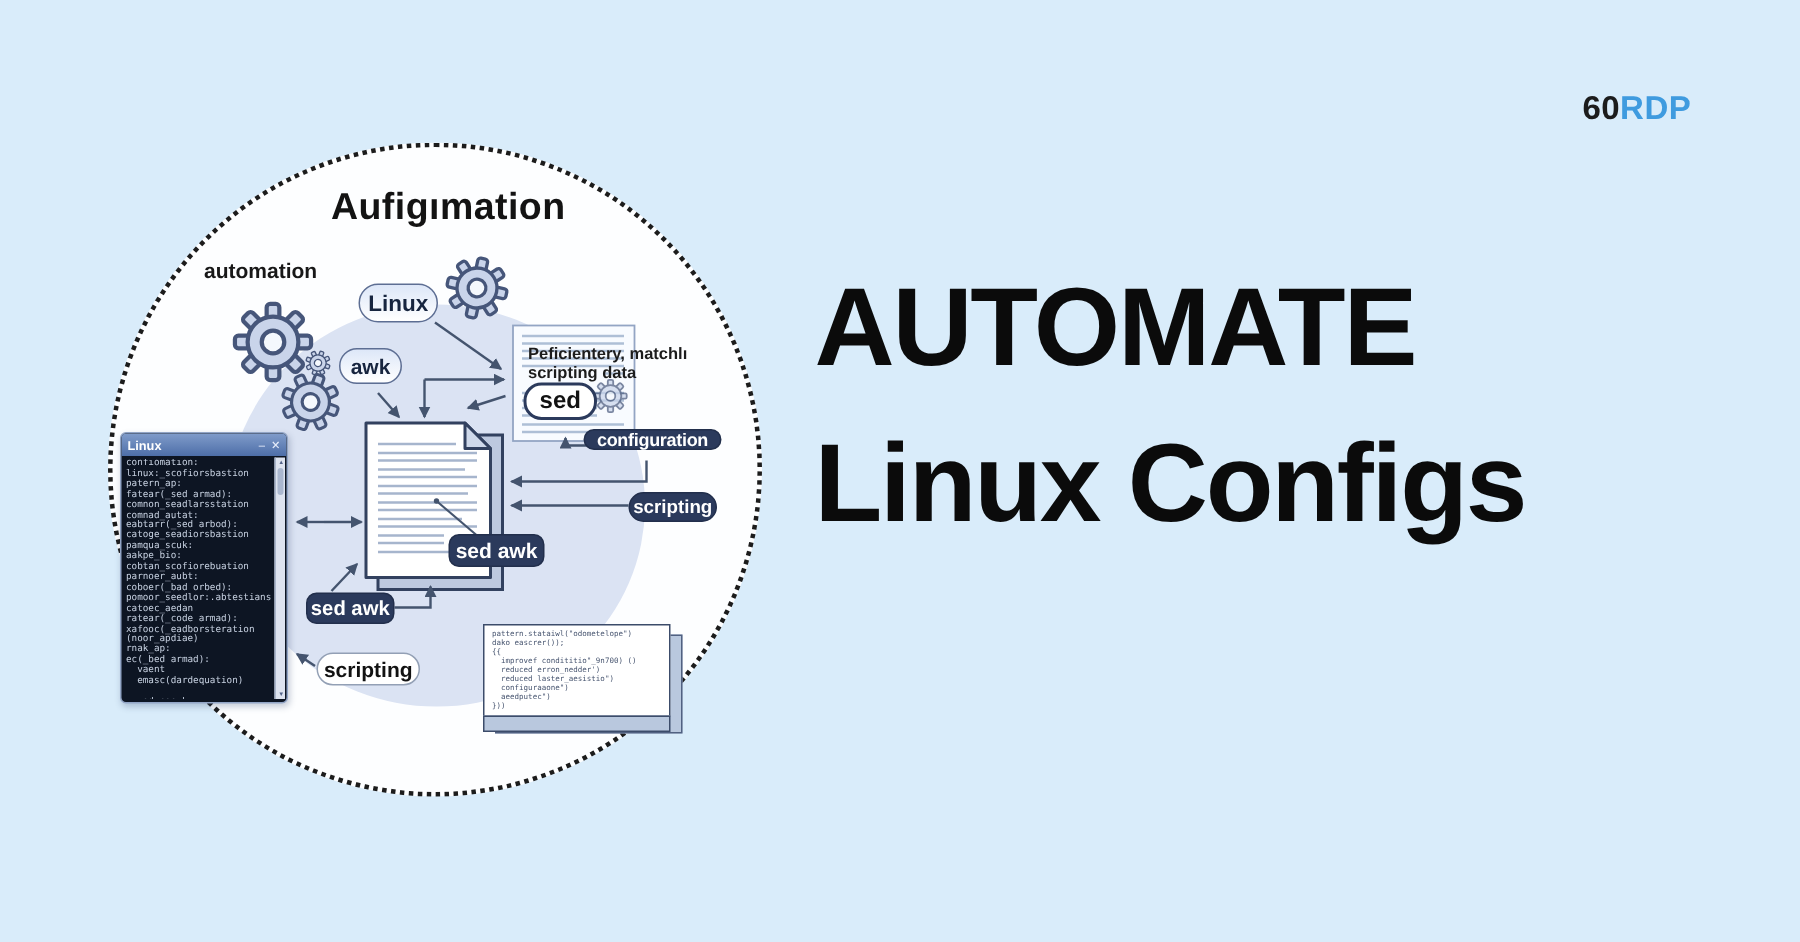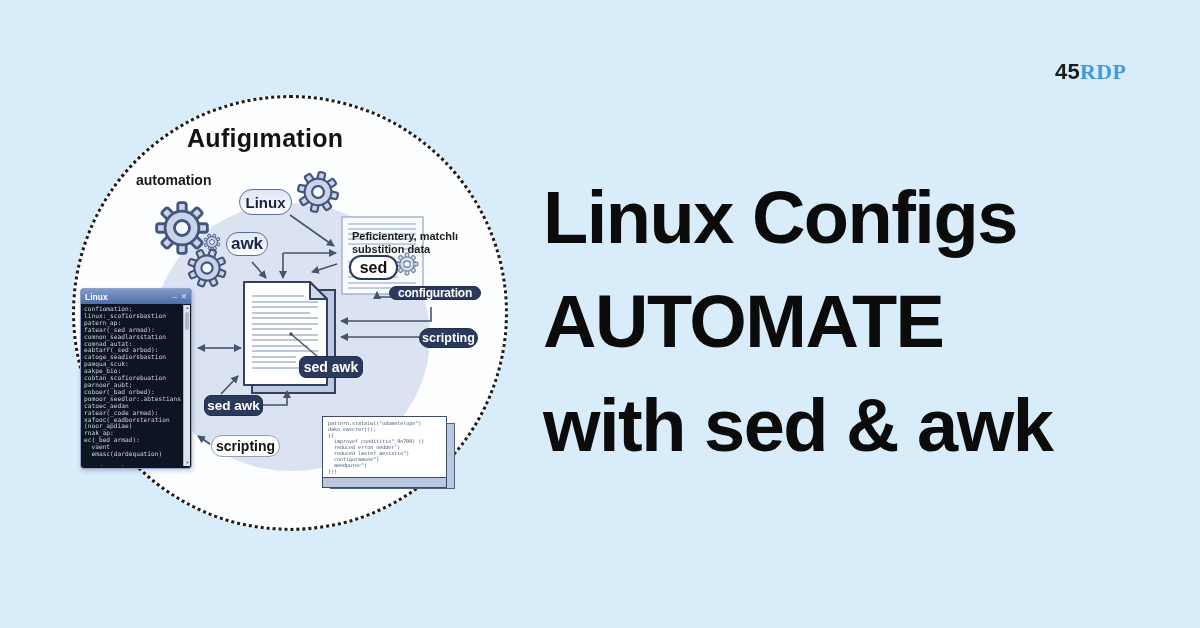--- a/index.html
+++ b/index.html
@@ -4,34 +4,34 @@
 <style>
   html,body{margin:0;padding:0;}
   body{width:1200px;height:628px;overflow:hidden;background:#d9ecfa;font-family:"Liberation Sans",sans-serif;}
   .stage{position:absolute;left:0;top:0;width:1200px;height:628px;}
 
   
   .circle{position:absolute;left:72px;top:95px;width:436px;height:436px;border-radius:50%;
           background:#fdfeff;border:3px dotted #1c1c1c;box-sizing:border-box;}
   .diagram-svg{position:absolute;left:0;top:0;width:1200px;height:628px;pointer-events:none;}
 
-  .illus-title{position:absolute;left:187px;top:124px;width:200px;text-align:left;
+  .illus-title{position:absolute;left:177px;top:124px;width:200px;text-align:right;
                font-size:25px;font-weight:800;color:#131313;letter-spacing:.3px;}
   .automation-label{position:absolute;left:136px;top:172px;font-size:14px;font-weight:700;color:#181818;}
   .note{position:absolute;left:352px;top:186px;width:122px;font-size:11px;font-weight:600;
         color:#1c1c1c;line-height:13px;margin-top:44px;}
 
   .pill{position:absolute;display:flex;align-items:center;justify-content:center;
         white-space:nowrap;font-weight:700;box-sizing:border-box;}
   .pill-light{background:linear-gradient(#dde7f8,#ffffff);border:1.5px solid #5d6e93;color:#17253f;}
   .pill-white{background:#ffffff;color:#121212;}
   .pill-navy{background:#2b3a5c;color:#ffffff;border:1px solid #222f4c;}
 
   .pill-linux{left:239px;top:189px;width:53px;height:26px;border-radius:14px;font-size:15px;}
-  .pill-awk{left:226px;top:232px;width:42px;height:24px;border-radius:12px;font-size:17px;}
+  .pill-awk{left:226px;top:232px;width:42px;height:24px;border-radius:12px;font-size:14px;}
   .pill-sed{left:349px;top:231px;width:49px;height:25px;border-radius:12px;border:2px solid #2b3a5c;font-size:16px;margin-top:24px;}
   .pill-config{left:389px;top:286px;width:92px;height:14px;border-radius:11px;font-size:12px;letter-spacing:-.2px;}
   .pill-script-r{left:419px;top:328px;width:59px;height:20px;border-radius:10px;font-size:12.5px;}
   .pill-sedawk-doc{left:299px;top:356px;width:64px;height:22px;border-radius:7px;font-size:14px;}
   .pill-sedawk-left{left:204px;top:395px;width:59px;height:21px;border-radius:7px;font-size:13.5px;}
   .pill-script-l{left:211px;top:435px;width:69px;height:22px;border-radius:12px;border:1.5px solid #93a0b5;font-size:14px;}
 
   
   .terminal{position:absolute;left:80px;top:288px;width:112px;height:181px;border:1.5px solid #92a5c6;
             border-radius:4px;box-sizing:border-box;background:#0d1523;overflow:hidden;
@@ -56,21 +56,21 @@
   .snippet{position:absolute;left:322px;top:416px;width:125px;height:62px;background:#ffffff;
            border:1.5px solid #3c4c6a;box-sizing:border-box;padding:3px 0 0 5px;overflow:hidden;
            font-family:"DejaVu Sans Mono",monospace;font-size:5px;line-height:6px;color:#45536e;white-space:pre;}
   .snippet-bar{position:absolute;left:322px;top:477px;width:125px;height:11px;background:#b9c8de;
                border:1.5px solid #3c4c6a;box-sizing:border-box;}
 
   
   .headline{position:absolute;left:543px;top:166px;font-size:74px;font-weight:800;line-height:104px;
             letter-spacing:-1.5px;color:#0b0b0b;}
   .brand{position:absolute;left:1055px;top:59px;font-size:22px;font-weight:800;letter-spacing:.3px;color:#1c1c1c;}
-  .brand .suffix{color:#3f9bdf;font-family:Liberation Serif, serif;}
+  .brand .suffix{color:#3f9bdf;}
 </style>
 </head>
 <body>
 
 <div class="stage">
 
   <div class="circle"></div>
 
   <svg class="diagram-svg" viewBox="0 0 1200 628">
     <defs>
@@ -169,21 +169,21 @@
       <path d="M263,405 L287,405 L287,391" marker-end="url(#ah)"></path>
       <path d="M221,394 L238,376" marker-end="url(#ah)"></path>
       <path d="M210,444 L198,436" marker-end="url(#ah)"></path>
     </g>
   </svg>
 
   <div class="illus-title">Aufigımation</div>
   <div class="automation-label">automation</div>
   <div class="note">
     <div>Peficientery, matchlı</div>
-    <div>substition data</div>
+    <div>scripting data</div>
   </div>
 
   <div class="pill pill-light pill-linux">Linux</div>
   <div class="pill pill-light pill-awk">awk</div>
   <div class="pill pill-white pill-sed">sed</div>
   <div class="pill pill-navy pill-config">configuration</div>
   <div class="pill pill-navy pill-script-r">scripting</div>
   <div class="pill pill-navy pill-sedawk-doc">sed awk</div>
   <div class="pill pill-navy pill-sedawk-left">sed awk</div>
   <div class="pill pill-white pill-script-l">scripting</div>
@@ -202,20 +202,19 @@
       <span class="term-thumb"></span>
       <span class="arr down">▼</span>
     </div>
   </div>
 
   <div class="snippet-back"></div>
   <div class="snippet"><div>pattern.stataiwl("odometelope")</div><div>dako eascrer());</div><div>{{</div><div>  improvef condititio"_9n700) ()</div><div>  reduced erron_nedder')</div><div>  reduced laster_aesistio")</div><div>  configuraaone")</div><div>  aeedputec")</div><div>}))</div></div>
   <div class="snippet-bar"></div>
 
   <div class="headline">
+      <div>AUTOMATE</div>
       <div>Linux Configs</div>
-      <div>AUTOMATE</div>
-      <div>with sed &amp; awk</div>
     </div>
 
-  <div class="brand"><span>45</span><span class="suffix">RDP</span></div>
+  <div class="brand"><span>60</span><span class="suffix">RDP</span></div>
 
 </div>
 
 </body></html>

